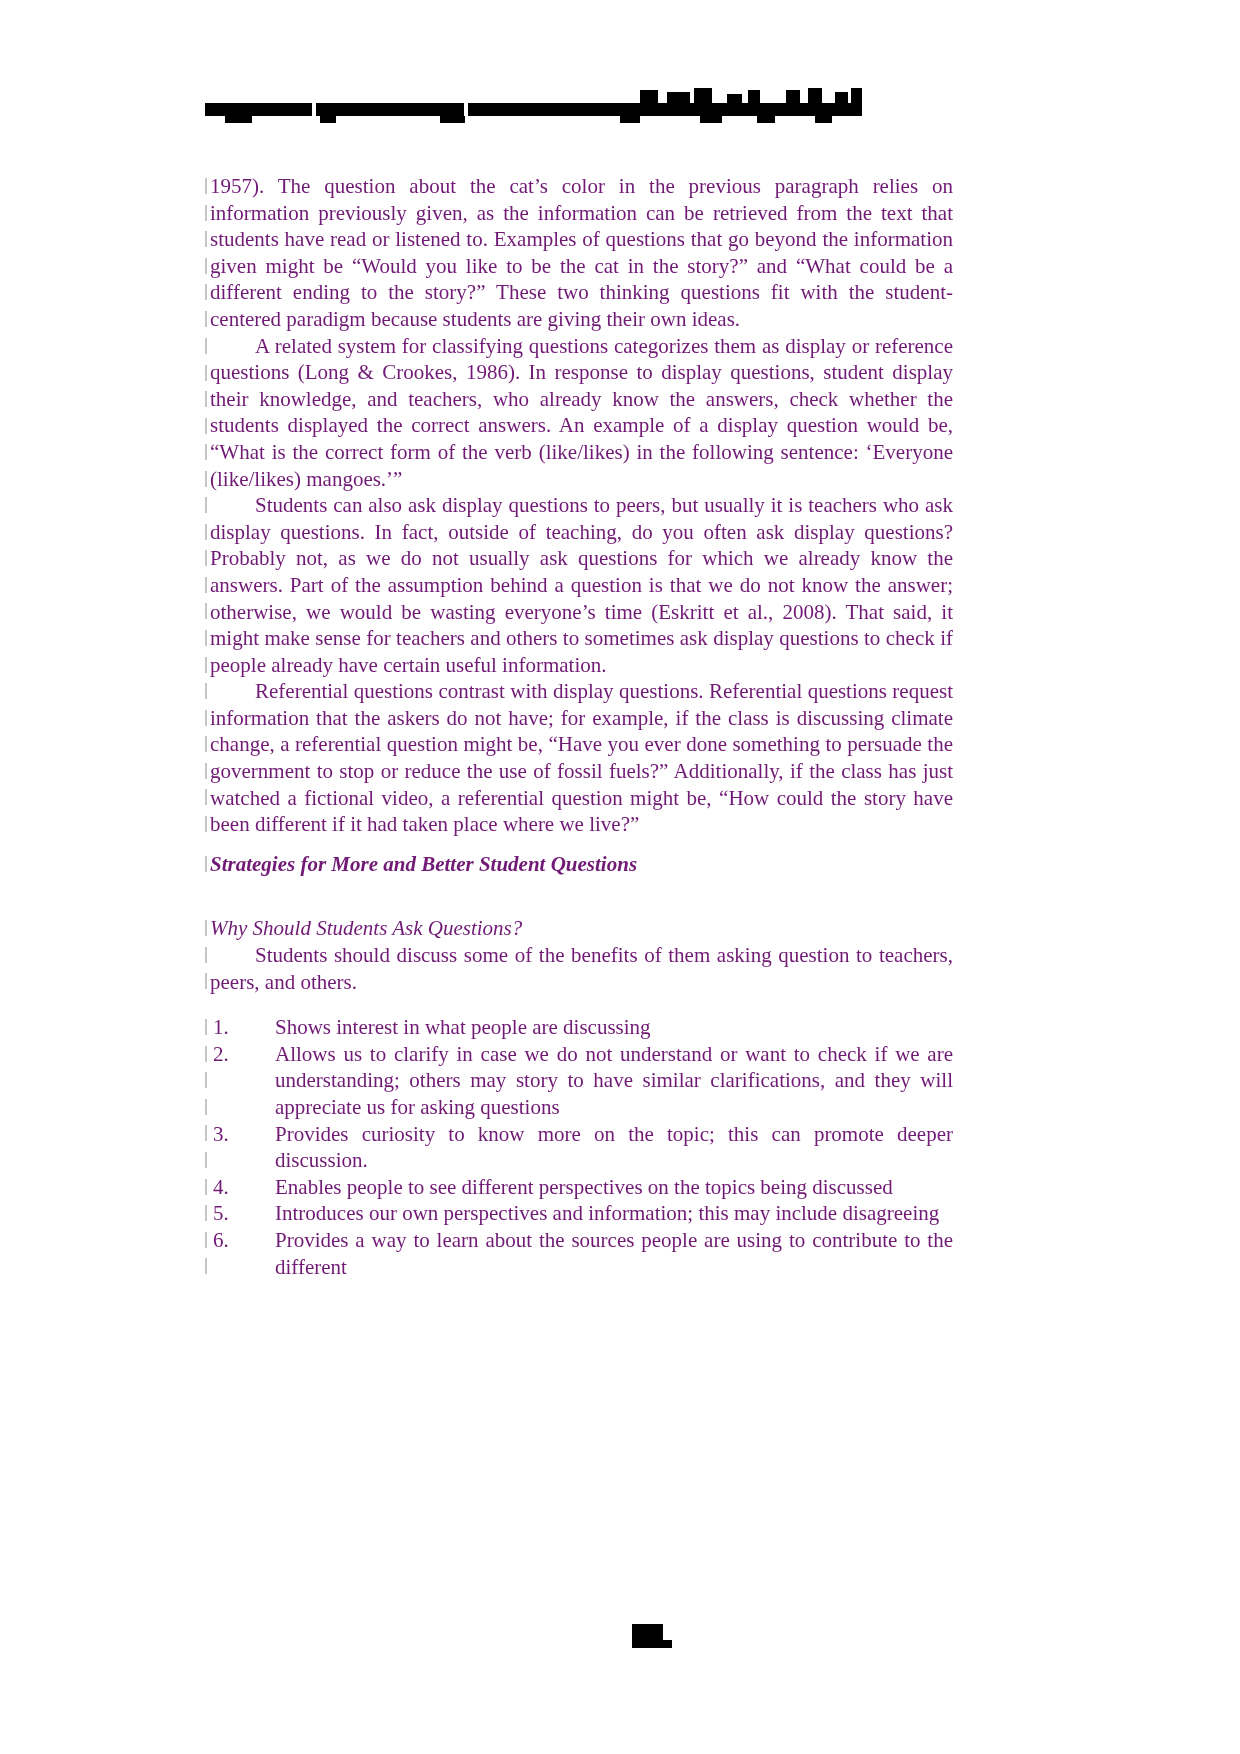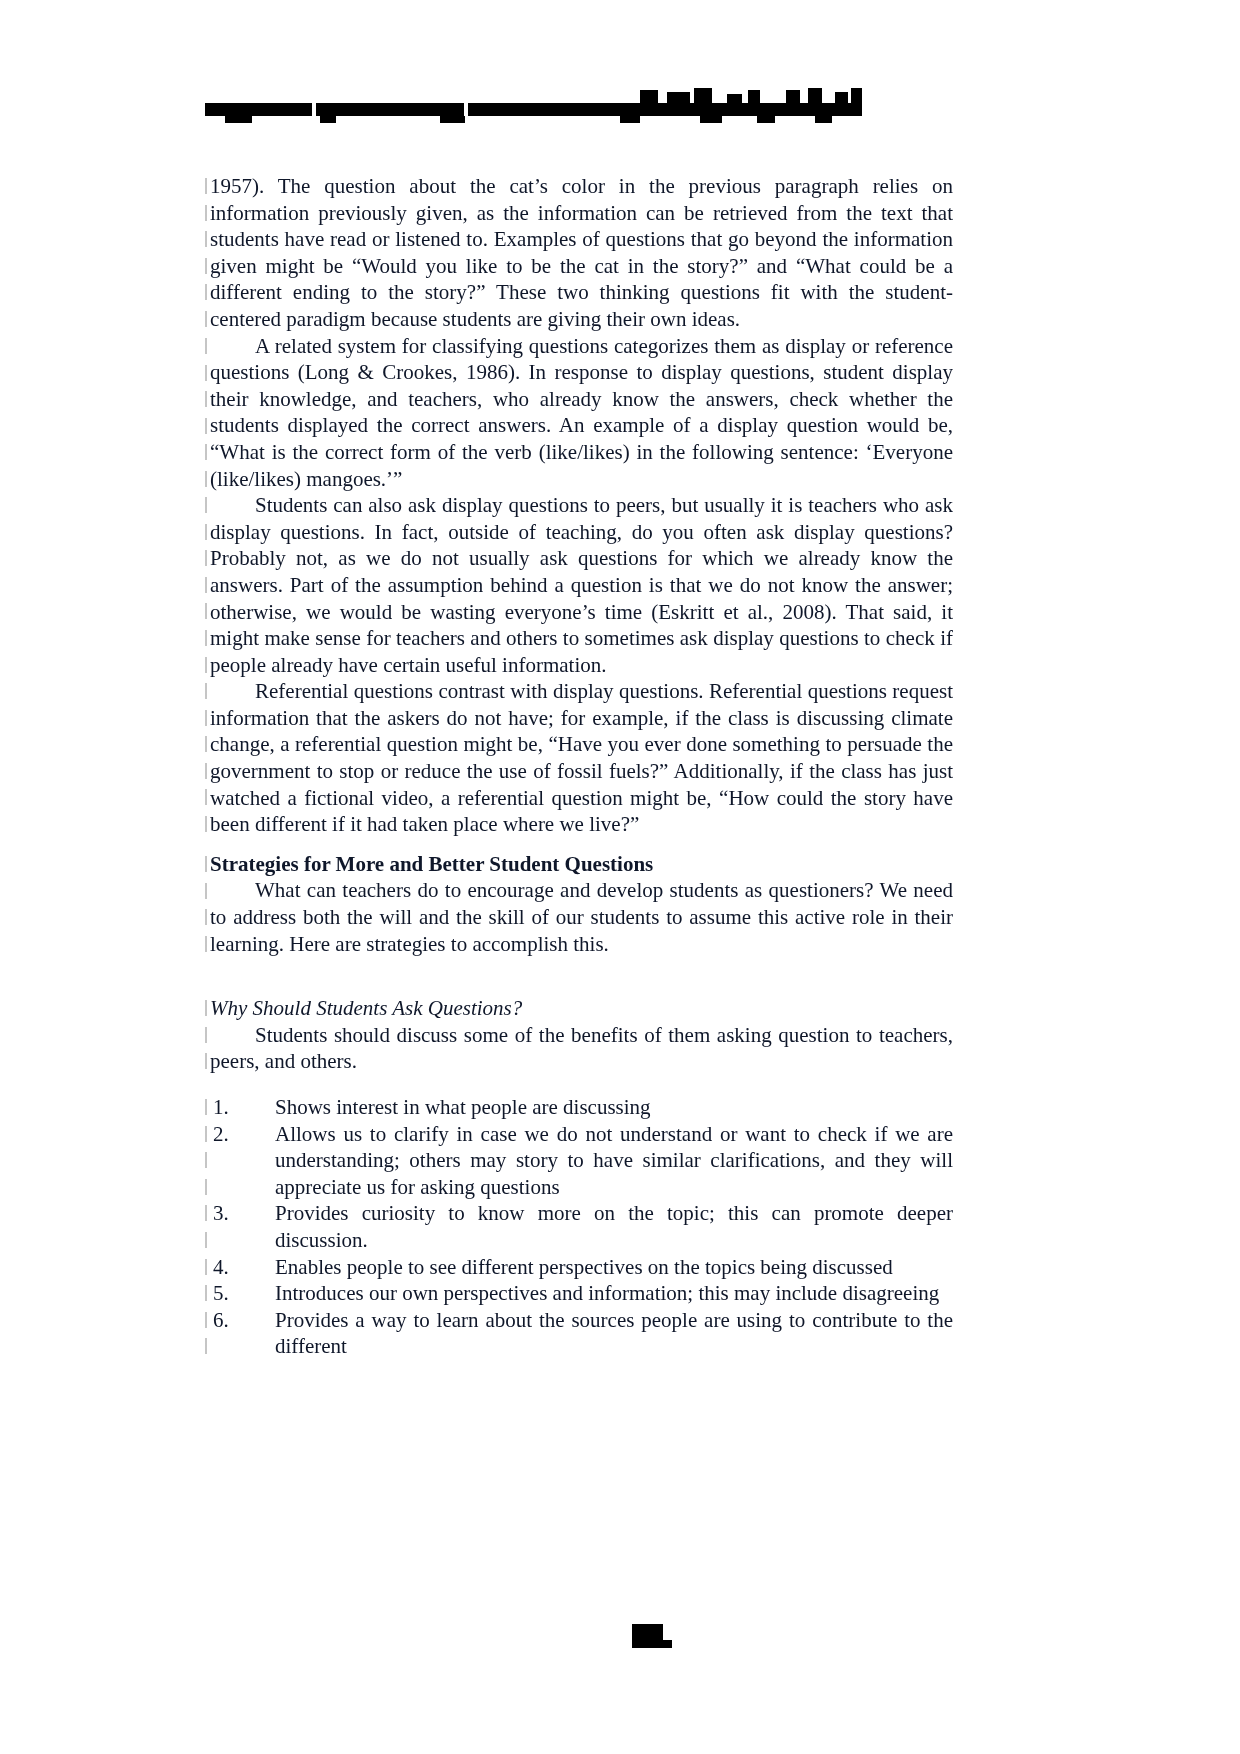--- a/index.html
+++ b/index.html
@@ -3,21 +3,21 @@
 <meta charset="utf-8">
 <style>
   html, body { margin: 0; padding: 0; background: #ffffff; }
   .page {
     position: relative;
     width: 1240px;
     height: 1754px;
     background: #ffffff;
     overflow: hidden;
     font-family: "Liberation Serif", serif;
-    color: #0f172a;
+    color: #701a75;
   }
 
   
   .header-redaction {
     position: absolute;
     left: 205px;
     top: 84px;
     width: 660px;
     height: 42px;
   }
@@ -48,20 +48,21 @@
       rgba(150,150,150,.55) 0px, rgba(150,150,150,.55) 16px,
       rgba(0,0,0,0) 16px, rgba(0,0,0,0) 26.6px);
   }
 
   .section-heading {
     font-weight: bold;
     margin: 0;
     font-size: 21px;
     line-height: 26.6px;
     text-align: left;
+    font-style: italic;
   }
   .group-strategies { margin-top: 13px; }
   .subsection-heading {
     font-style: italic;
     font-weight: normal;
     margin: 0;
     font-size: 21px;
     line-height: 26.6px;
     text-align: left;
   }
@@ -129,21 +130,20 @@
 
   <div class="content">
 
     <p class="block">1957). The question about the cat’s color in the previous paragraph relies on information previously given, as the information can be retrieved from the text that students have read or listened to. Examples of questions that go beyond the information given might be “Would you like to be the cat in the story?” and “What could be a different ending to the story?” These two thinking questions fit with the student-centered paradigm because students are giving their own ideas.</p>
     <p class="block indent">A related system for classifying questions categorizes them as display or reference questions (Long &amp; Crookes, 1986). In response to display questions, student display their knowledge, and teachers, who already know the answers, check whether the students displayed the correct answers. An example of a display question would be, “What is the correct form of the verb (like/likes) in the following sentence: ‘Everyone (like/likes) mangoes.’”</p>
     <p class="block indent">Students can also ask display questions to peers, but usually it is teachers who ask display questions. In fact, outside of teaching, do you often ask display questions? Probably not, as we do not usually ask questions for which we already know the answers. Part of the assumption behind a question is that we do not know the answer; otherwise, we would be wasting everyone’s time (Eskritt et al., 2008). That said, it might make sense for teachers and others to sometimes ask display questions to check if people already have certain useful information.</p>
     <p class="block indent">Referential questions contrast with display questions. Referential questions request information that the askers do not have; for example, if the class is discussing climate change, a referential question might be, “Have you ever done something to persuade the government to stop or reduce the use of fossil fuels?” Additionally, if the class has just watched a fictional video, a referential question might be, “How could the story have been different if it had taken place where we live?”</p>
 
     <div class="block group-strategies">
       <h2 class="section-heading">Strategies for More and Better Student Questions</h2>
-      <p class="indent">What can teachers do to encourage and develop students as questioners? We need to address both the will and the skill of our students to assume this active role in their learning. Here are strategies to accomplish this.</p>
     </div>
 
     <div class="block group-why">
       <h3 class="subsection-heading">Why Should Students Ask Questions?</h3>
       <p class="indent">Students should discuss some of the benefits of them asking question to teachers, peers, and others.</p>
     </div>
 
     <ol class="benefits block">
       <li>
         <span class="num">1.</span>

